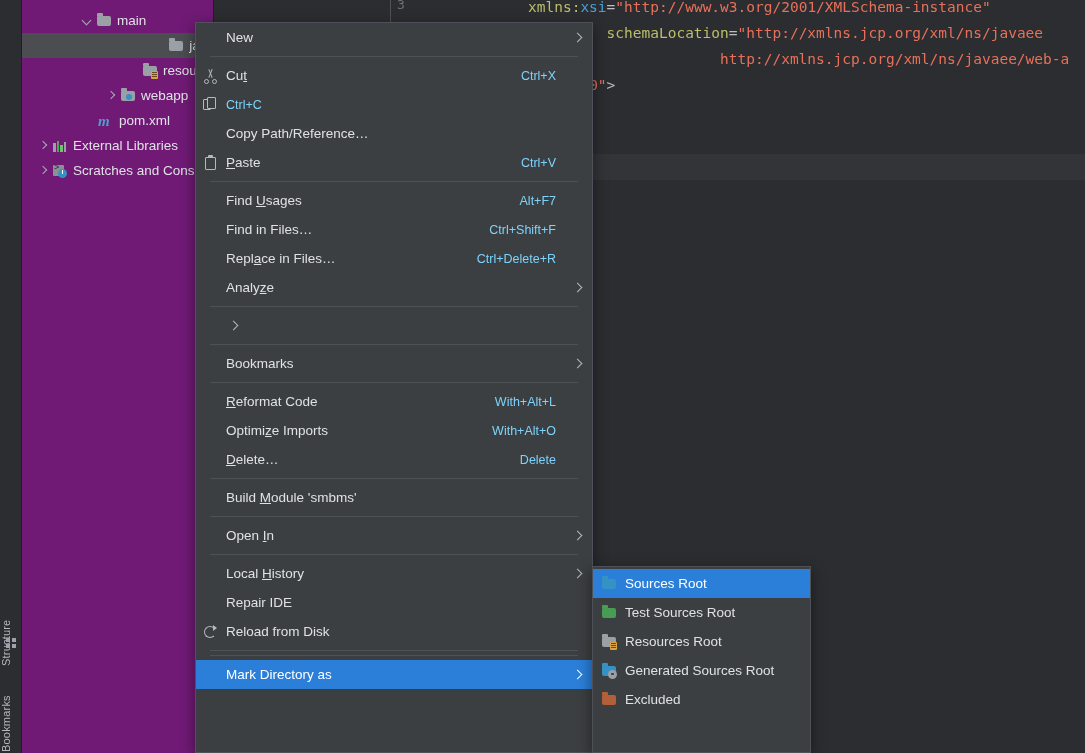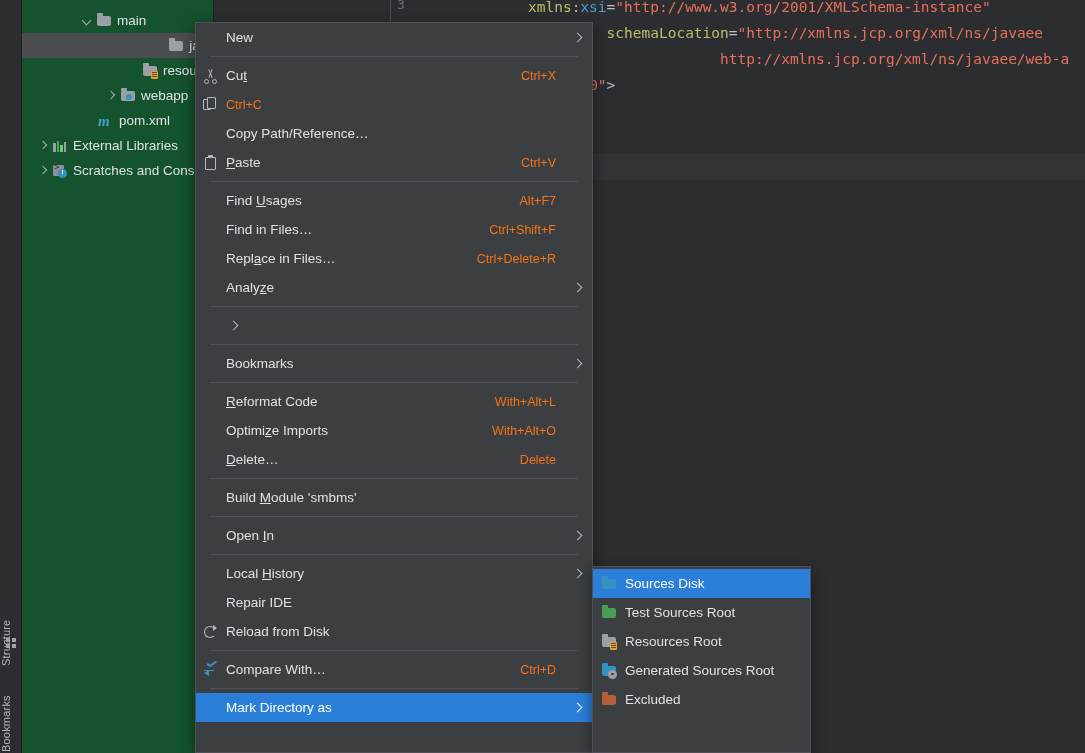--- a/index.html
+++ b/index.html
@@ -33,21 +33,21 @@
     position: absolute; width: 4px; height: 4px; background: #9ea3ab;
   }
   .vtab-icon i:nth-child(1){ left:0; top:0; }
   .vtab-icon i:nth-child(2){ left:6px; top:0; }
   .vtab-icon i:nth-child(3){ left:0; top:6px; }
   .vtab-icon i:nth-child(4){ left:6px; top:6px; }
 
   
   .project-panel {
     position: absolute; left: 22px; top: 0; width: 192px; height: 753px;
-    background: #14532d; border-right: 1px solid #1e1f22;
+    background: #701a75; border-right: 1px solid #1e1f22;
     overflow: hidden;
   }
   .tree-row {
     position: relative; height: 25px; width: 192px;
     display: flex; align-items: center;
     color: #dfe1e5; font-size: 13.5px; white-space: nowrap;
   }
   .tree-row.selected { background: #4b4d51; justify-content: flex-end; }
   .tree-arrow {
     width: 14px; height: 14px; flex: 0 0 14px;
@@ -143,21 +143,21 @@
     position: relative; height: 29px; width: 100%;
     display: flex; align-items: center;
     color: #dfe1e5; font-size: 13.5px;
     cursor: default;
   }
   .mi.selected { background: #2b7fd9; color: #ffffff; }
   .mi-icon { width: 30px; flex: 0 0 30px; position: relative; height: 20px; }
   .mi-label { flex: 1 1 auto; white-space: nowrap; }
   .mi-label u { text-decoration: underline; }
   .mi-key {
-    color: #f97316; font-size: 12.5px; padding-right: 14px; white-space: nowrap;
+    color: #7dd3fc; font-size: 12.5px; padding-right: 14px; white-space: nowrap;
   }
   .mi-arrow { width: 22px; flex: 0 0 22px; position: relative; }
   .mi-arrow::after {
     content: ""; position: absolute; left: 4px; top: -3.5px;
     width: 6px; height: 6px;
     border-right: 1.5px solid #b4b8bf; border-top: 1.5px solid #b4b8bf;
     transform: rotate(45deg);
   }
   .mi.selected .mi-arrow::after { border-color: #ffffff; }
   .sep { height: 1px; background: #4e5157; margin: 4px 14px; }
@@ -432,49 +432,36 @@
         <div class="mi">
           <span class="mi-icon">
             <span class="gl gl-reload">
               <i></i>
             </span>
           </span>
           <span class="mi-label">Reload from Disk</span>
           <span class="mi-arrow" style="visibility:hidden"></span>
         </div>
         <div class="sep"></div>
-        <div class="mi">
-          <span class="mi-icon">
-            <span class="gl gl-compare">
-              <i></i>
-              <i></i>
-              <i></i>
-              <i></i>
-            </span>
-          </span>
-          <span class="mi-label">Compare With…</span>
-          <span class="mi-key">Ctrl+D</span>
-          <span class="mi-arrow" style="visibility:hidden"></span>
-        </div>
         <div class="sep"></div>
         <div class="mi selected">
           <span class="mi-icon"></span>
           <span class="mi-label">Mark Directory as</span>
           <span class="mi-arrow"></span>
         </div>
       </div>
   </div>
 
   <div class="submenu">
     <div id="sub-host">
         <div class="smi selected">
           <span class="ic">
             <span class="folder folder-blue"></span>
           </span>
-          <span>Sources Disk</span>
+          <span>Sources Root</span>
         </div>
         <div class="smi">
           <span class="ic">
             <span class="folder folder-green"></span>
           </span>
           <span>Test Sources Root</span>
         </div>
         <div class="smi">
           <span class="ic">
             <span class="folder folder-grey"></span>

